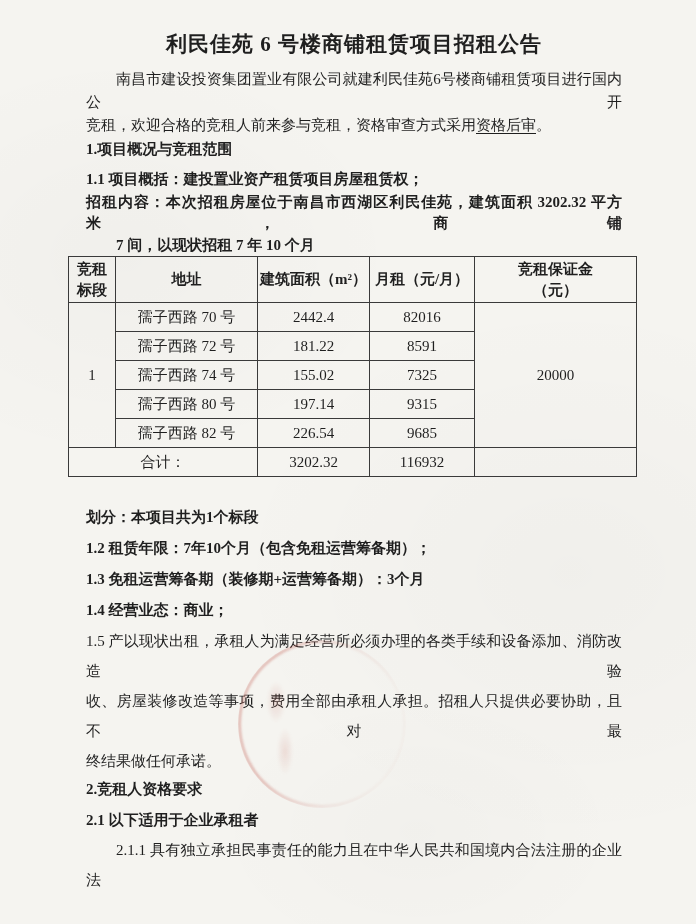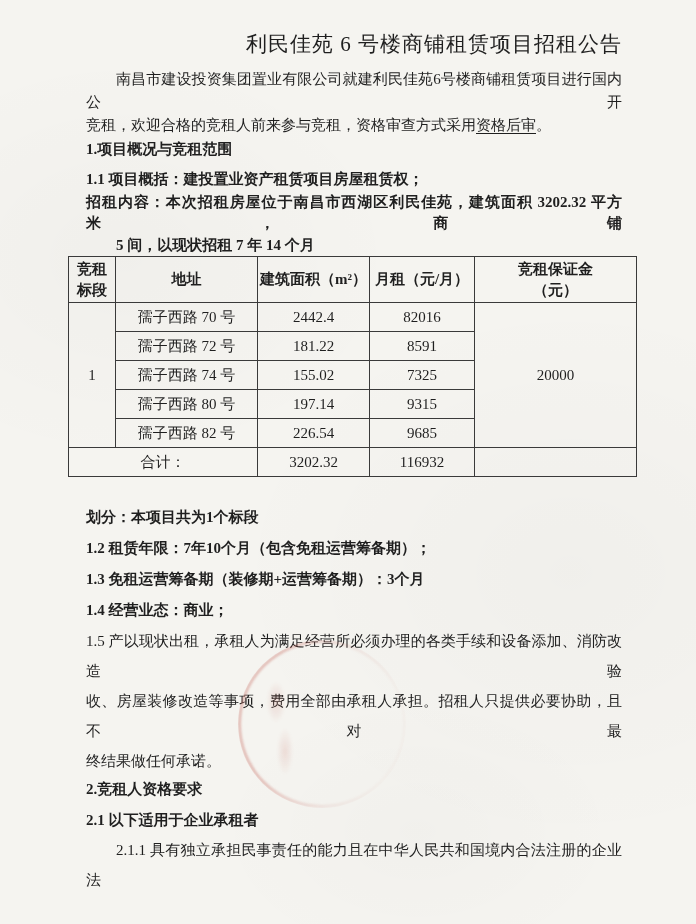--- a/index.html
+++ b/index.html
@@ -15,22 +15,22 @@
     color:#1f1f1f;
     overflow:hidden;
   }
   .page{
     position:relative;
     width:100%; height:100%;
     padding:24px 74px 0 86px;
     font-size:15px;
   }
   .title{
-    font-size:21px; font-weight:normal; letter-spacing:1px;
-    text-align:right; line-height:28px;
+    font-size:21px; font-weight:bold; letter-spacing:1px;
+    text-align:center; line-height:28px;
     margin:6px 0 10px;
   }
   .line{ line-height:23px; }
   .jlast{ text-align:justify; text-align-last:justify; }
   .ind2{ text-indent:2em; }
   .pad2{ padding-left:2em; }
   .hd{ font-weight:bold; line-height:24px; margin-top:0; }
   .p11{ line-height:24px; margin-top:6px; font-weight:bold; }
   .ploc{ line-height:24px; margin-top:5px; font-weight:bold; }
   .pcont{ line-height:21px; margin-top:1px; font-weight:bold; }
@@ -95,21 +95,21 @@
   <div>
     <div class="line jlast ind2">南昌市建设投资集团置业有限公司就建利民佳苑6号楼商铺租赁项目进行国内公开</div>
     <div class="line"><span>竞租，欢迎合格的竞租人前来参与竞租，资格审查方式采用</span><span class="u">资格后审</span><span>。</span></div>
   </div>
 
   <div class="hd">1.项目概况与竞租范围</div>
 
   <div class="p11">1.1 项目概括：建投置业资产租赁项目房屋租赁权；</div>
   <div>
     <div class="pcont jlast">招租内容：本次招租房屋位于南昌市西湖区利民佳苑，建筑面积 3202.32 平方米，商铺</div>
-    <div class="pcont pad2">5 间，以现状招租 7 年 14 个月</div>
+    <div class="pcont pad2">7 间，以现状招租 7 年 10 个月</div>
   </div>
 
   <table class="lease">
     <colgroup>
       <col style="width:47px">
         <col style="width:142px">
         <col style="width:112px">
         <col style="width:105px">
         <col style="width:162px">
     </colgroup>

